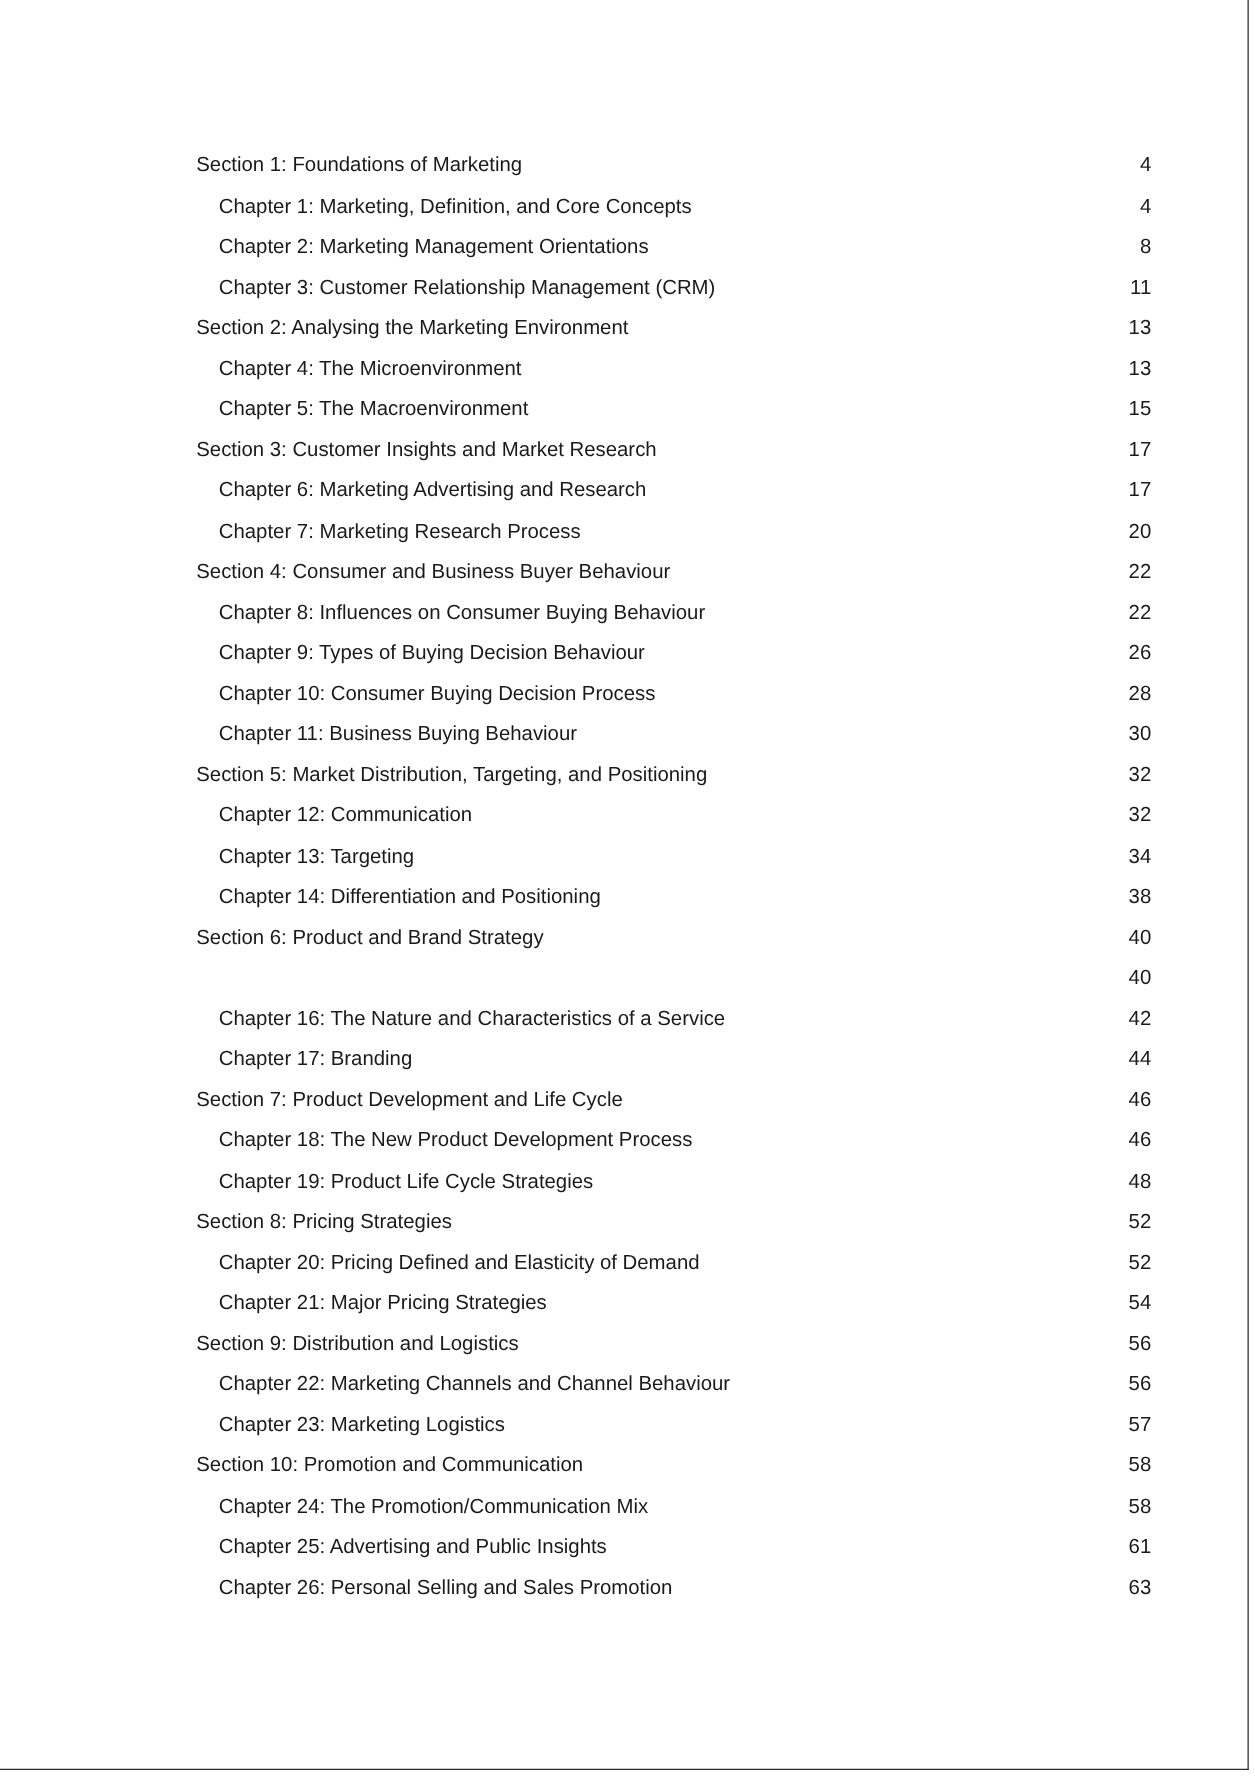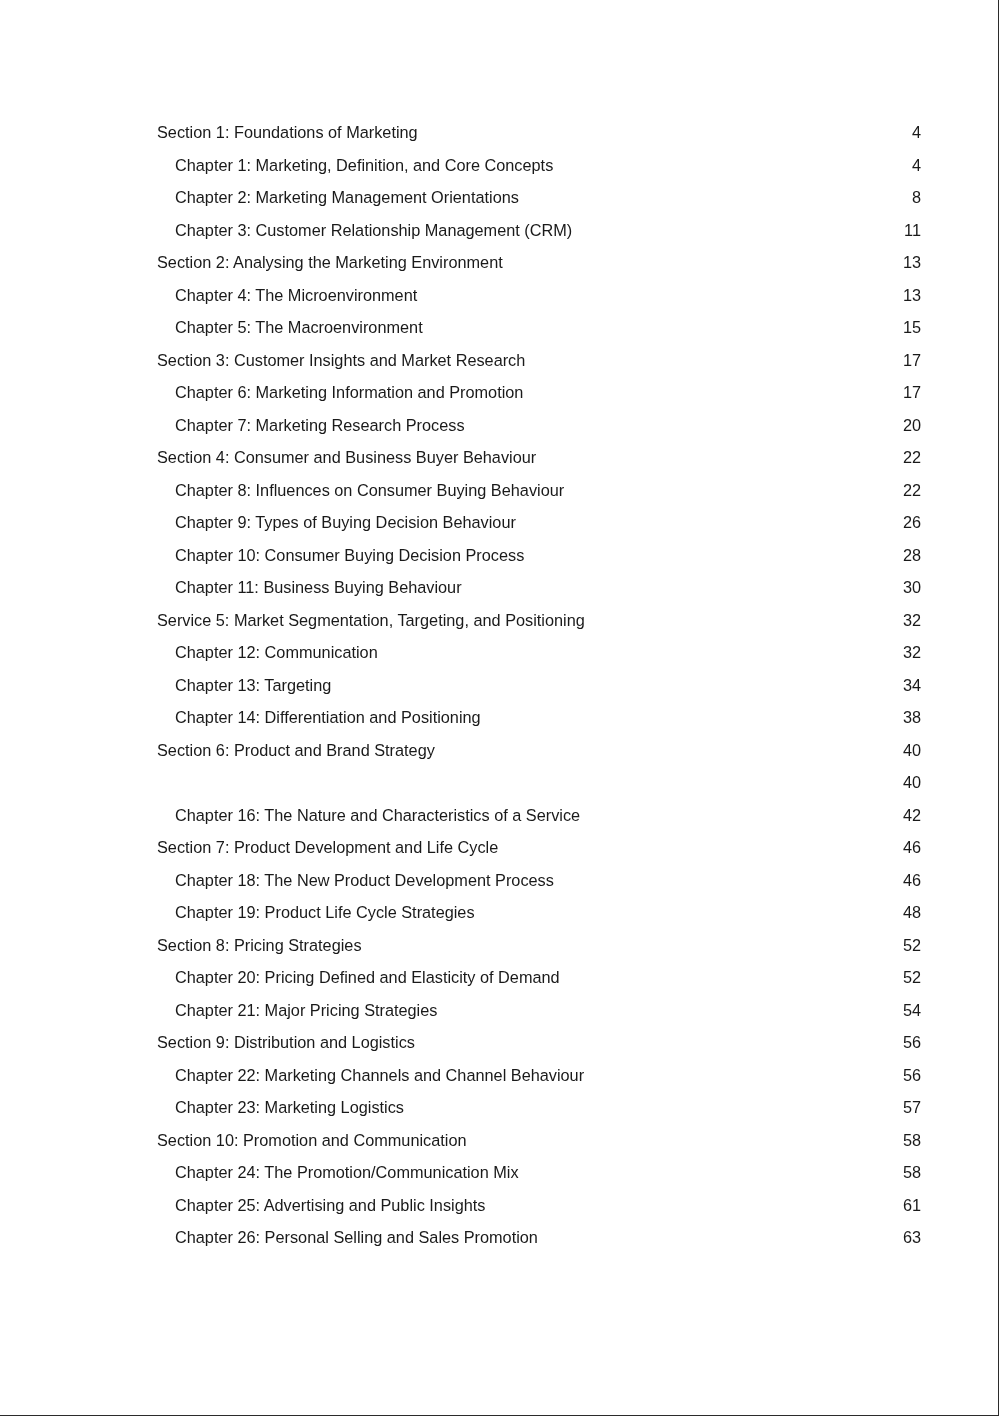--- a/index.html
+++ b/index.html
@@ -123,21 +123,21 @@
         <span class="entry-title">Chapter 5: The Macroenvironment</span>
         <span class="leader"></span>
         <span class="page-num">15</span>
       </div>
       <div class="toc-line level-1 gap">
         <span class="entry-title">Section 3: Customer Insights and Market Research</span>
         <span class="leader"></span>
         <span class="page-num">17</span>
       </div>
       <div class="toc-line level-2">
-        <span class="entry-title">Chapter 6: Marketing Information and Promotion</span>
+        <span class="entry-title">Chapter 6: Marketing Advertising and Research</span>
         <span class="leader"></span>
         <span class="page-num">17</span>
       </div>
       <div class="toc-line level-2">
         <span class="entry-title">Chapter 7: Marketing Research Process</span>
         <span class="leader"></span>
         <span class="page-num">20</span>
       </div>
       <div class="toc-line level-1">
         <span class="entry-title">Section 4: Consumer and Business Buyer Behaviour</span>
@@ -158,21 +158,21 @@
         <span class="entry-title">Chapter 10: Consumer Buying Decision Process</span>
         <span class="leader"></span>
         <span class="page-num">28</span>
       </div>
       <div class="toc-line level-2 gap">
         <span class="entry-title">Chapter 11: Business Buying Behaviour</span>
         <span class="leader"></span>
         <span class="page-num">30</span>
       </div>
       <div class="toc-line level-1 gap">
-        <span class="entry-title">Service 5: Market Segmentation, Targeting, and Positioning</span>
+        <span class="entry-title">Section 5: Market Distribution, Targeting, and Positioning</span>
         <span class="leader"></span>
         <span class="page-num">32</span>
       </div>
       <div class="toc-line level-2">
         <span class="entry-title">Chapter 12: Communication</span>
         <span class="leader"></span>
         <span class="page-num">32</span>
       </div>
       <div class="toc-line level-2 gap">
         <span class="entry-title">Chapter 13: Targeting</span>
@@ -190,20 +190,25 @@
         <span class="page-num">40</span>
       </div>
       <div class="toc-line level-2 gap">
         <span class="leader"></span>
         <span class="page-num">40</span>
       </div>
       <div class="toc-line level-2 gap">
         <span class="entry-title">Chapter 16: The Nature and Characteristics of a Service</span>
         <span class="leader"></span>
         <span class="page-num">42</span>
+      </div>
+      <div class="toc-line level-2 gap">
+        <span class="entry-title">Chapter 17: Branding</span>
+        <span class="leader"></span>
+        <span class="page-num">44</span>
       </div>
       <div class="toc-line level-1">
         <span class="entry-title">Section 7: Product Development and Life Cycle</span>
         <span class="leader"></span>
         <span class="page-num">46</span>
       </div>
       <div class="toc-line level-2">
         <span class="entry-title">Chapter 18: The New Product Development Process</span>
         <span class="leader"></span>
         <span class="page-num">46</span>

